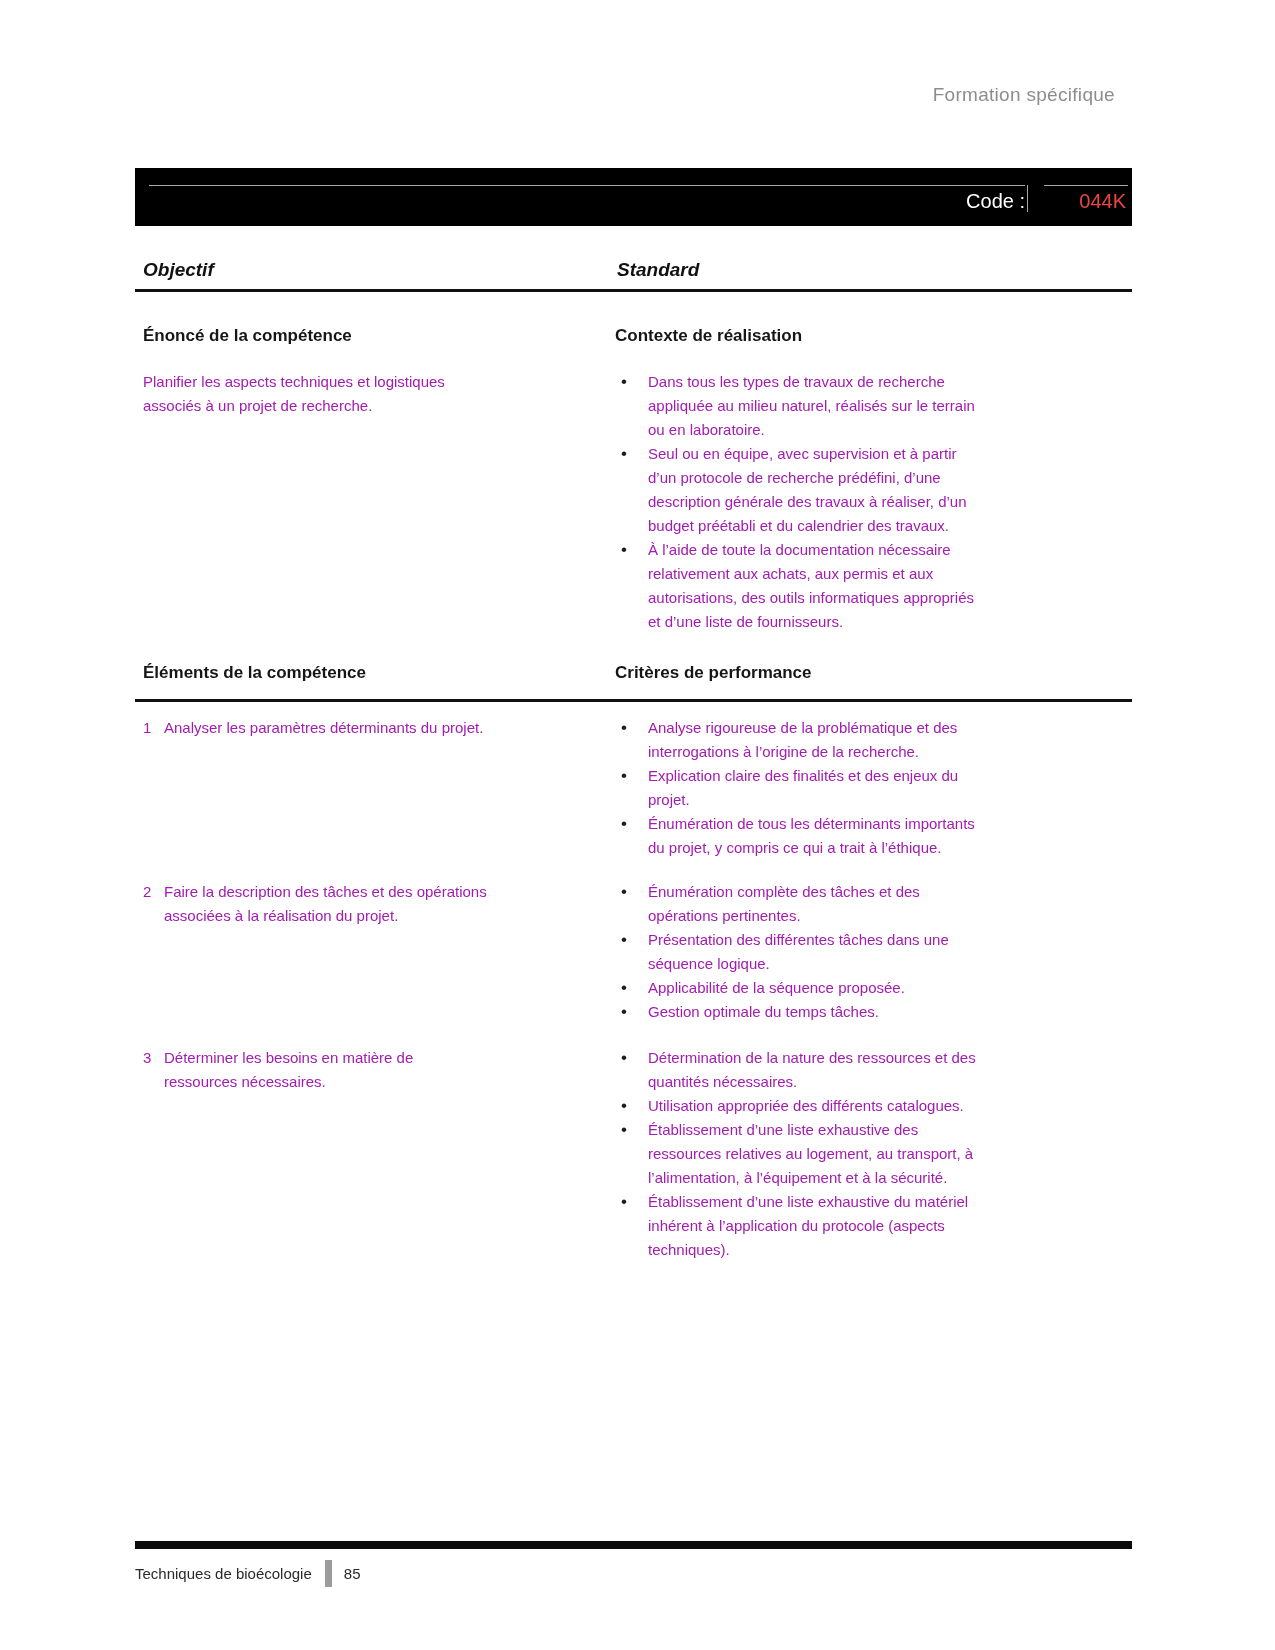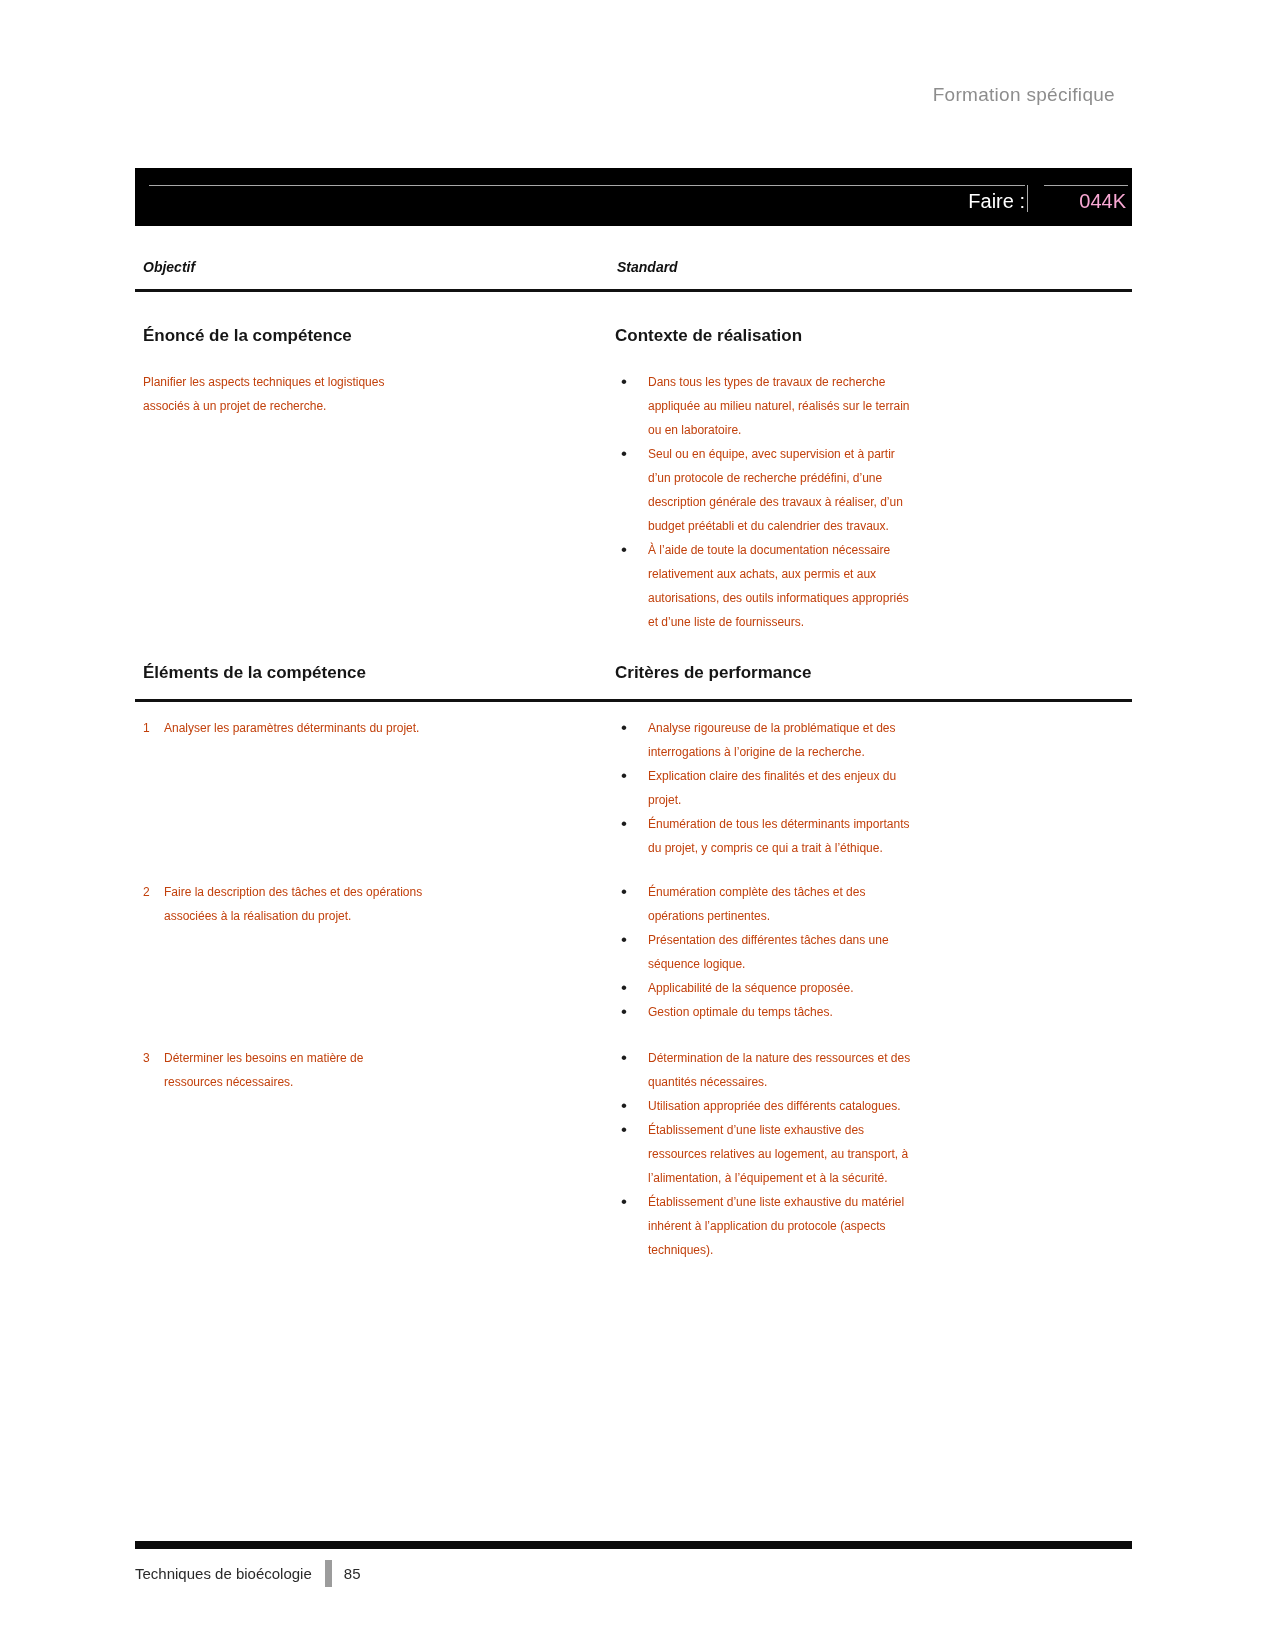--- a/index.html
+++ b/index.html
@@ -25,29 +25,29 @@
   .banner {
     position:absolute; left:135px; top:150px;
     width:997px; height:58px; background:#000000;
   }
   .banner .hline-left  { position:absolute; left:14px;  top:17px; width:876px; height:1px; background:#a8a8a8; }
   .banner .vline       { position:absolute; left:892px; top:17px; width:1px;  height:27px; background:#a8a8a8; }
   .banner .hline-right { position:absolute; left:909px; top:17px; width:84px; height:1px; background:#a8a8a8; }
   .banner .code-label  { position:absolute; left:0; top:22px; width:890px; text-align:right;
                          color:#ffffff; font-size:20px; }
   .banner .code-value  { position:absolute; left:907px; top:22px; width:84px; text-align:right;
-                         padding-right:2px; color:#f9a8d4; font-size:20px; }
+                         padding-right:2px; color:#ef4444; font-size:20px; }
 
   
-  .col-title { position:absolute; font-size:14px; font-weight:bold; font-style:italic; color:#111; }
+  .col-title { position:absolute; font-size:19px; font-weight:bold; font-style:italic; color:#111; }
   .rule { position:absolute; left:135px; width:997px; height:3px; background:#111111; }
 
   .sec-heading { position:absolute; font-size:17px; font-weight:bold; color:#161616; }
 
-  .bodytext { font-size:12px; line-height:24px; color:#c2410c; }
+  .bodytext { font-size:15px; line-height:24px; color:#a21caf; }
 
   
   .bullets { position:absolute; width:472px; }
   .bullet  { position:relative; padding-left:33px; }
   .bullet::before { content:"\2022"; position:absolute; left:6px; top:0; font-size:17px; line-height:24px; }
 
   
   .item-row  { position:absolute; left:135px; width:1000px; display:flex; align-items:flex-start; }
   .item-left { width:480px; display:flex; align-items:flex-start; }
   .item-num  { width:29px; padding-left:8px; box-sizing:border-box; }
@@ -69,21 +69,21 @@
 <body>
 
 <div class="page">
 
   <div class="formation-label">Formation spécifique</div>
 
   <div class="banner">
     <div class="hline-left"></div>
     <div class="vline"></div>
     <div class="hline-right"></div>
-    <div class="code-label">Faire :</div>
+    <div class="code-label">Code :</div>
     <div class="code-value">044K</div>
   </div>
 
   <div class="col-title" style="left:143px; top:241px;">Objectif</div>
   <div class="col-title" style="left:617px; top:241px;">Standard</div>
   <div class="rule" style="top:271px;"></div>
 
   <div class="sec-heading" style="left:143px; top:308px;">Énoncé de la compétence</div>
   <div class="sec-heading" style="left:615px; top:308px;">Contexte de réalisation</div>
 

